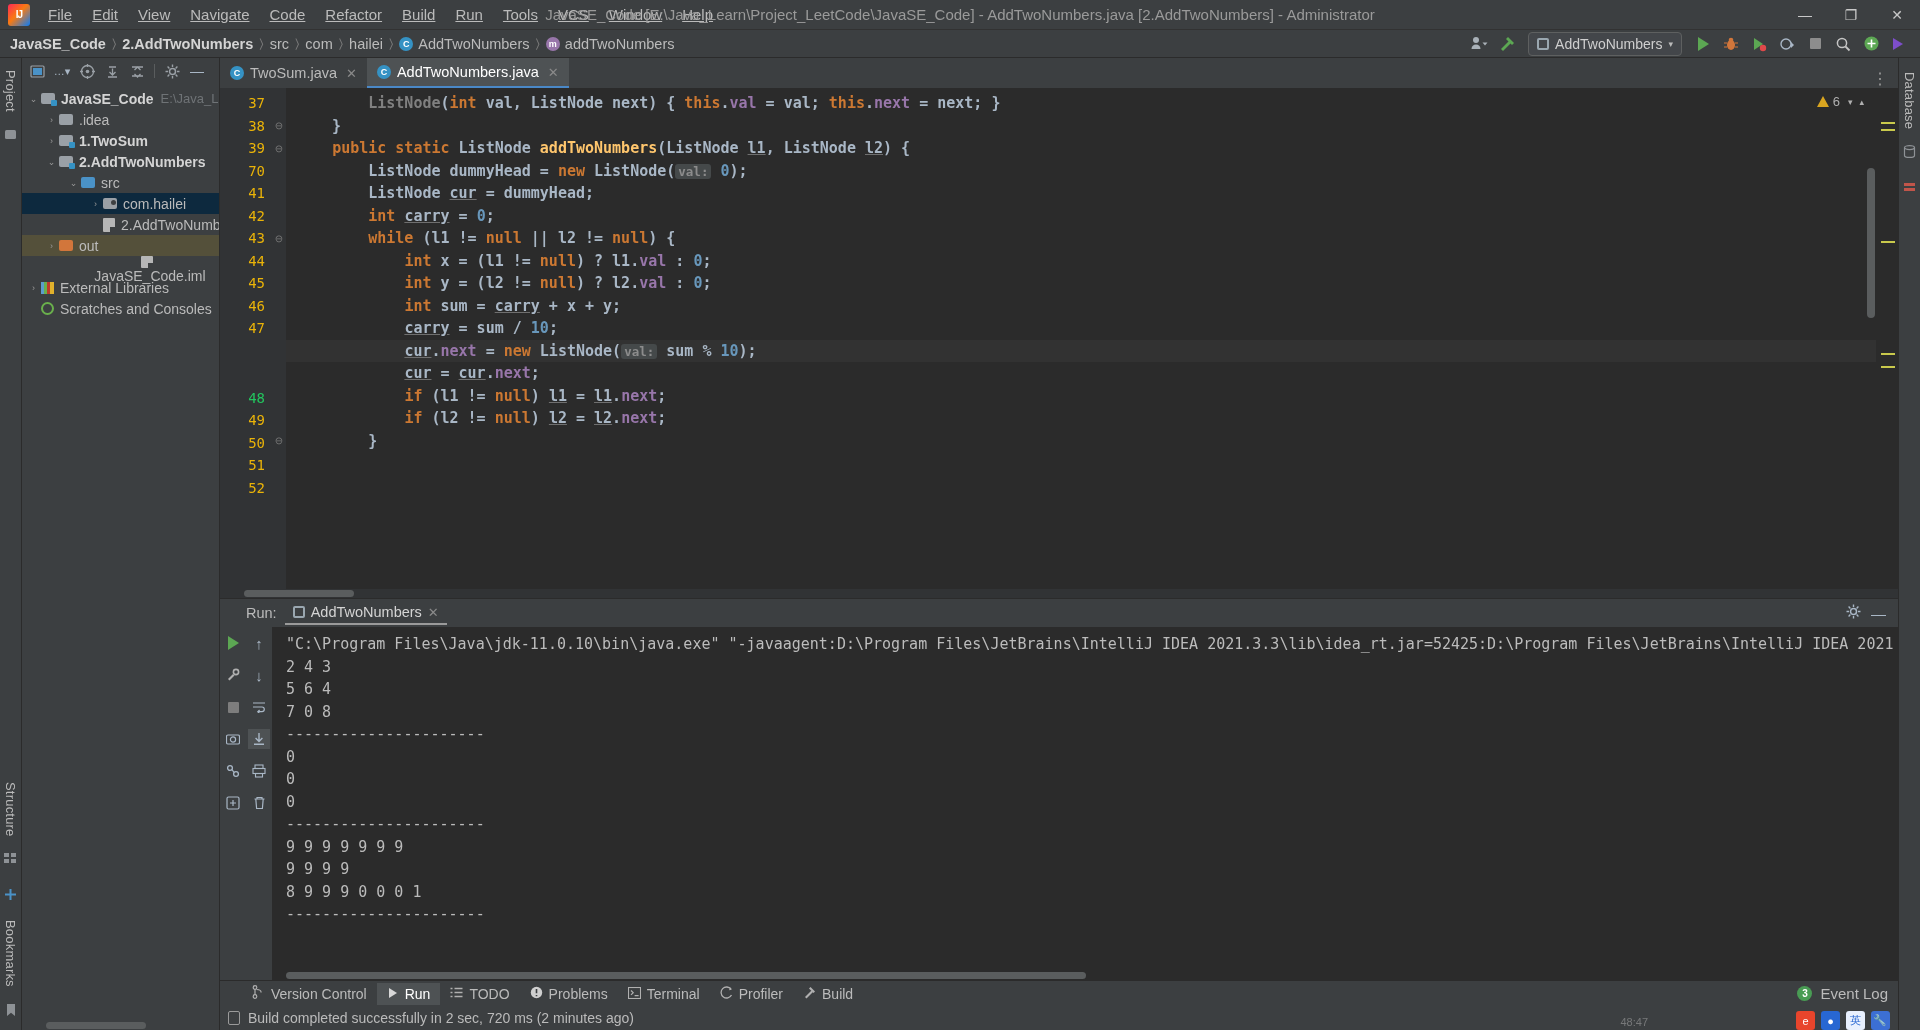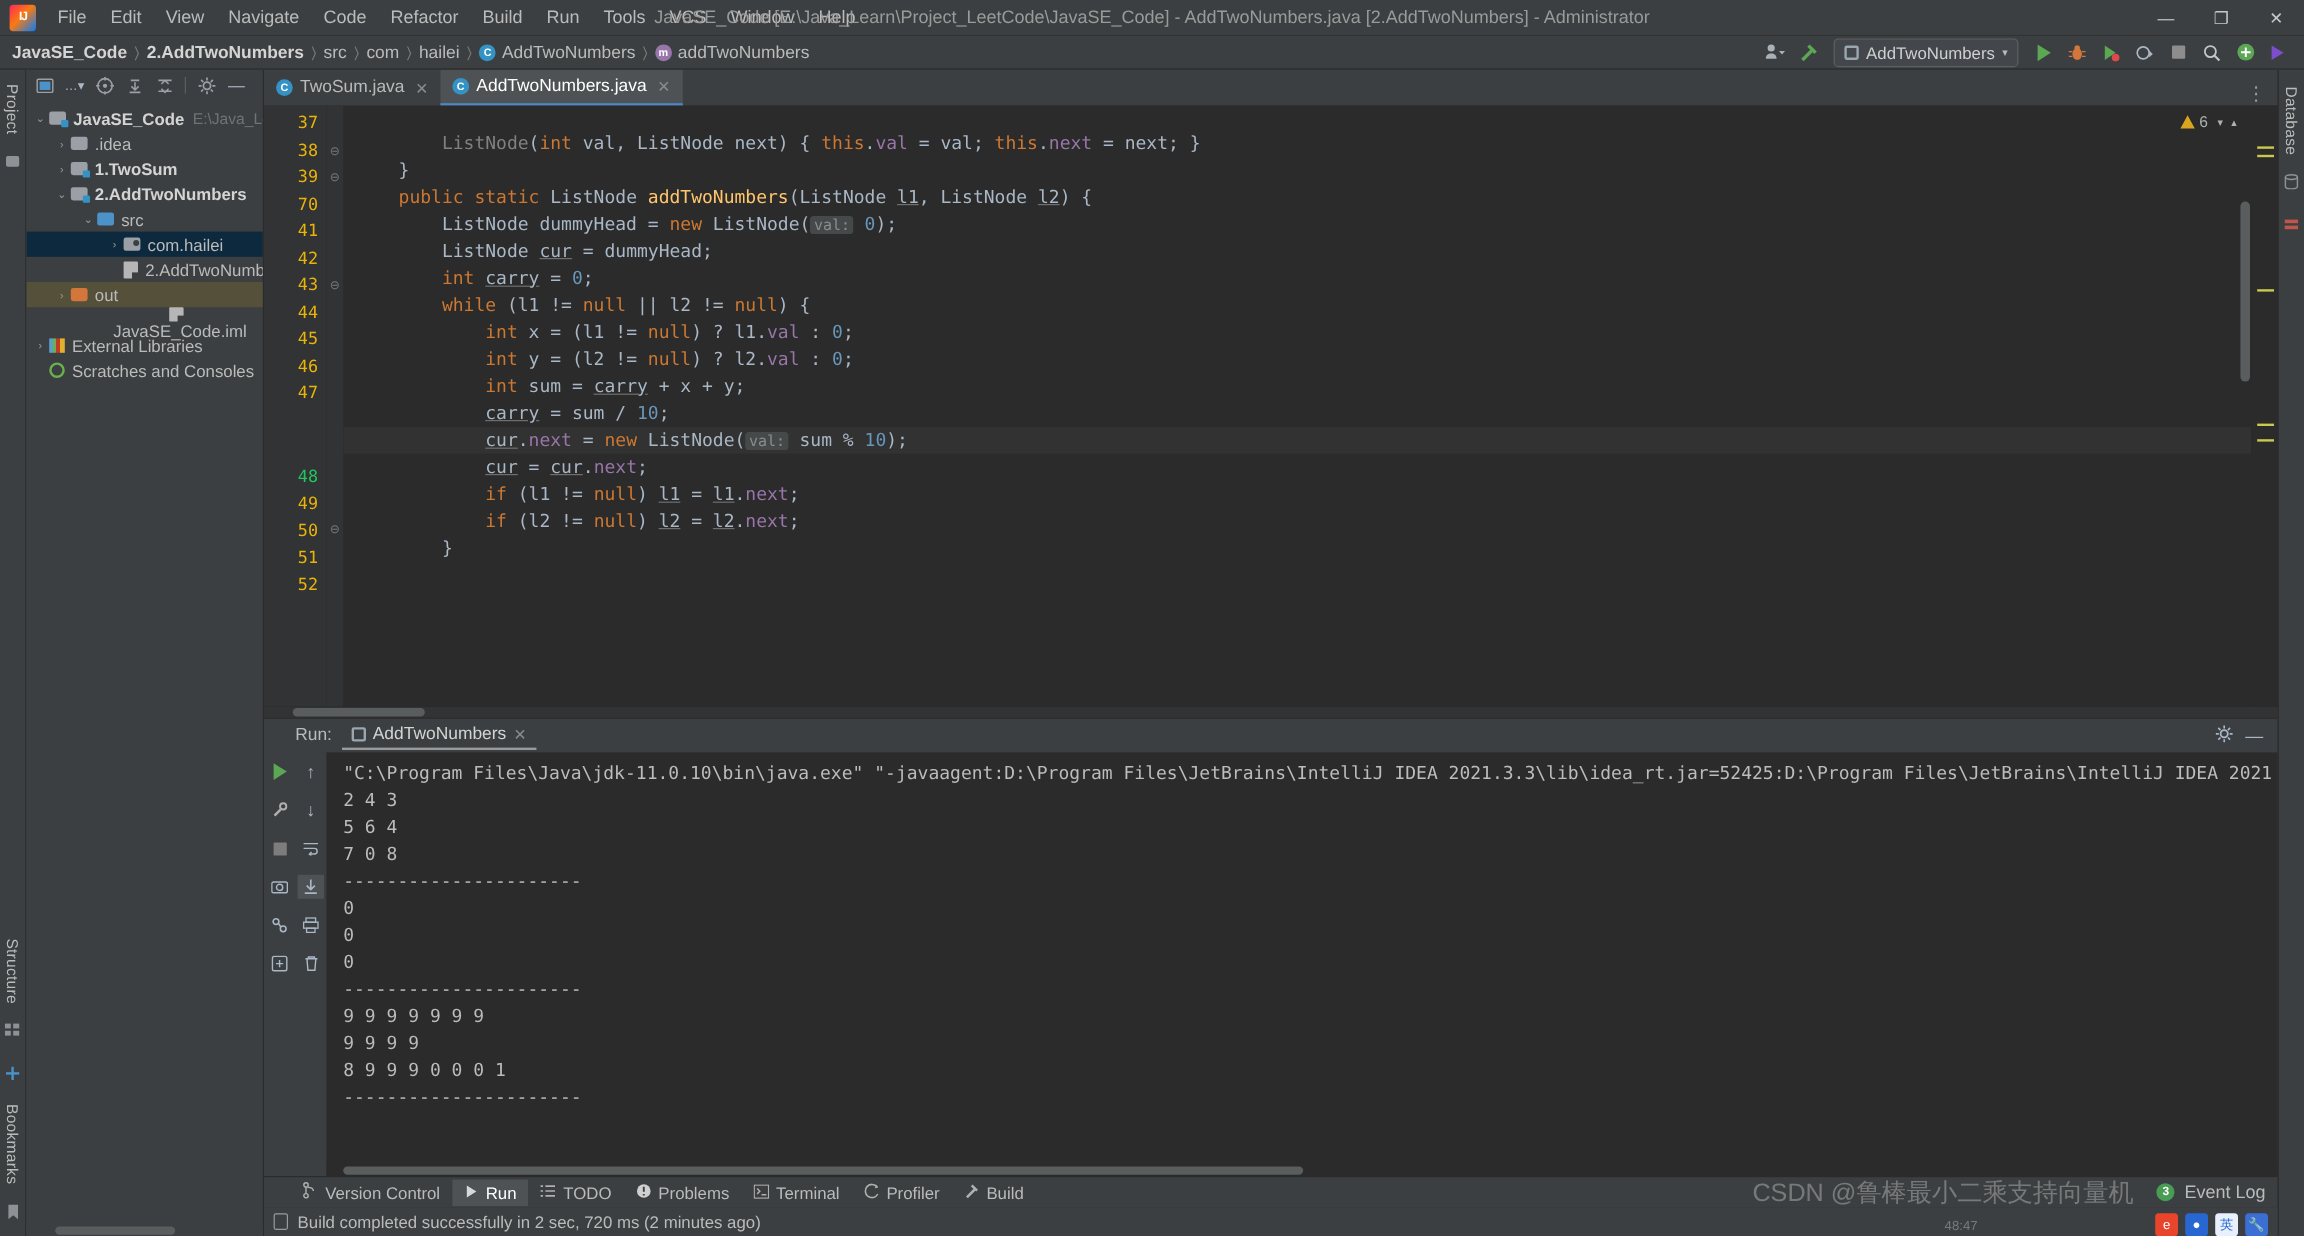--- a/index.html
+++ b/index.html
@@ -17,21 +17,21 @@
     height:30px; background:#3c3f41; display:flex; align-items:center;
     border-bottom:1px solid #323232; position:relative;
   }
   #app-logo {
     width:22px; height:22px; margin:0 8px 0 8px; border-radius:3px;
     background:linear-gradient(135deg,#fe2857 0%,#f97a12 45%,#087cfa 100%);
     display:flex; align-items:center; justify-content:center;
     color:#fff; font-size:10px; font-weight:bold; letter-spacing:-1px;
     flex:0 0 auto;
   }
-  #menubar { display:flex; align-items:flex-start; }
+  #menubar { display:flex; align-items:flex-start;text-decoration:underline; }
   .menu-item {
     padding:4px 10px; font-size:15px; color:#bbbbbb; cursor:default; white-space:nowrap;
   }
   #window-title {
     position:absolute; left:0; right:0; text-align:center;
     font-size:15px; color:#9a9a9a; pointer-events:none;
   }
   #win-controls { margin-left:auto; display:flex; align-items:center; z-index:3; }
   .win-btn { width:46px; height:30px; display:flex; align-items:center; justify-content:center; color:#c8c8c8; font-size:14px; }
 
@@ -102,21 +102,21 @@
   .tab-ico { width:14px; height:14px; border-radius:50%; background:#3592c4; color:#fff;
              font-size:9px; font-weight:bold; display:flex; align-items:center; justify-content:center; }
   #tabs-right { margin-left:auto; display:flex; align-items:center; padding-right:8px; color:#9a9a9a; }
 
   #editor-wrap { flex:1; display:flex; position:relative; overflow:hidden; background:#2b2b2b; }
   #gutter { width:52px; background:#313335; text-align:right; padding-top:4px; flex:0 0 52px; }
   .lnum { height:22.5px; line-height:22.5px; font-size:14px; color:#eab308; padding-right:7px; font-family:"DejaVu Sans Mono", monospace; }
   .lnum.cur { color:#22c55e;margin-top:47px; }
   #fold { width:14px; background:#313335; flex:0 0 14px; padding-top:4px; position:relative; }
   .foldmark { height:22.5px; display:flex; align-items:center; justify-content:center; color:#787878; font-size:10px; }
-  #code { flex:1; padding-top:20px; overflow:hidden; position:relative; }
+  #code { flex:1; padding-top:4px; overflow:hidden; position:relative;font-weight:bold; }
   .cl { height:22.5px; line-height:22.5px; font-size:15px; white-space:pre;
         font-family:"DejaVu Sans Mono","Liberation Mono", monospace; color:#a9b7c6; padding-left:10px; }
   .cl.hl { background:#323232; }
   .kw { color:#cc7832; }
   .num { color:#6897bb; }
   .fn { color:#ffc66d; }
   .fld { color:#9876aa; }
   .cls { color:#a9b7c6; }
   .und { text-decoration:underline; text-decoration-color:#6f6f6f; }
   .hint { background:#45494a; color:#8c8c8c; border-radius:3px; padding:0 3px; font-size:12.5px; }
@@ -701,21 +701,20 @@
       <div id="toolwin-right">
         <span class="badge-green">3</span>
         <span>Event Log</span>
       </div>
     </div>
 
     <div id="statusbar">
       <span class="doc-ico"></span>
       <span>Build completed successfully in 2 sec, 720 ms (2 minutes ago)</span>
       <div id="status-right"></div>
-      <div id="watermark">CSDN @鲁棒最小二乘支持向量机</div>
       <div id="watermark2">48:47</div>
       <div id="tray">
         <span class="tray-ico" style="background:#e8452c;">e</span>
         <span class="tray-ico" style="background:#2867d2;">●</span>
         <span class="tray-ico" style="background:#e8f0fe;color:#2867d2;">英</span>
         <span class="tray-ico" style="background:#3c6fd4;">🔧</span>
       </div>
     </div>
   </div>
 

